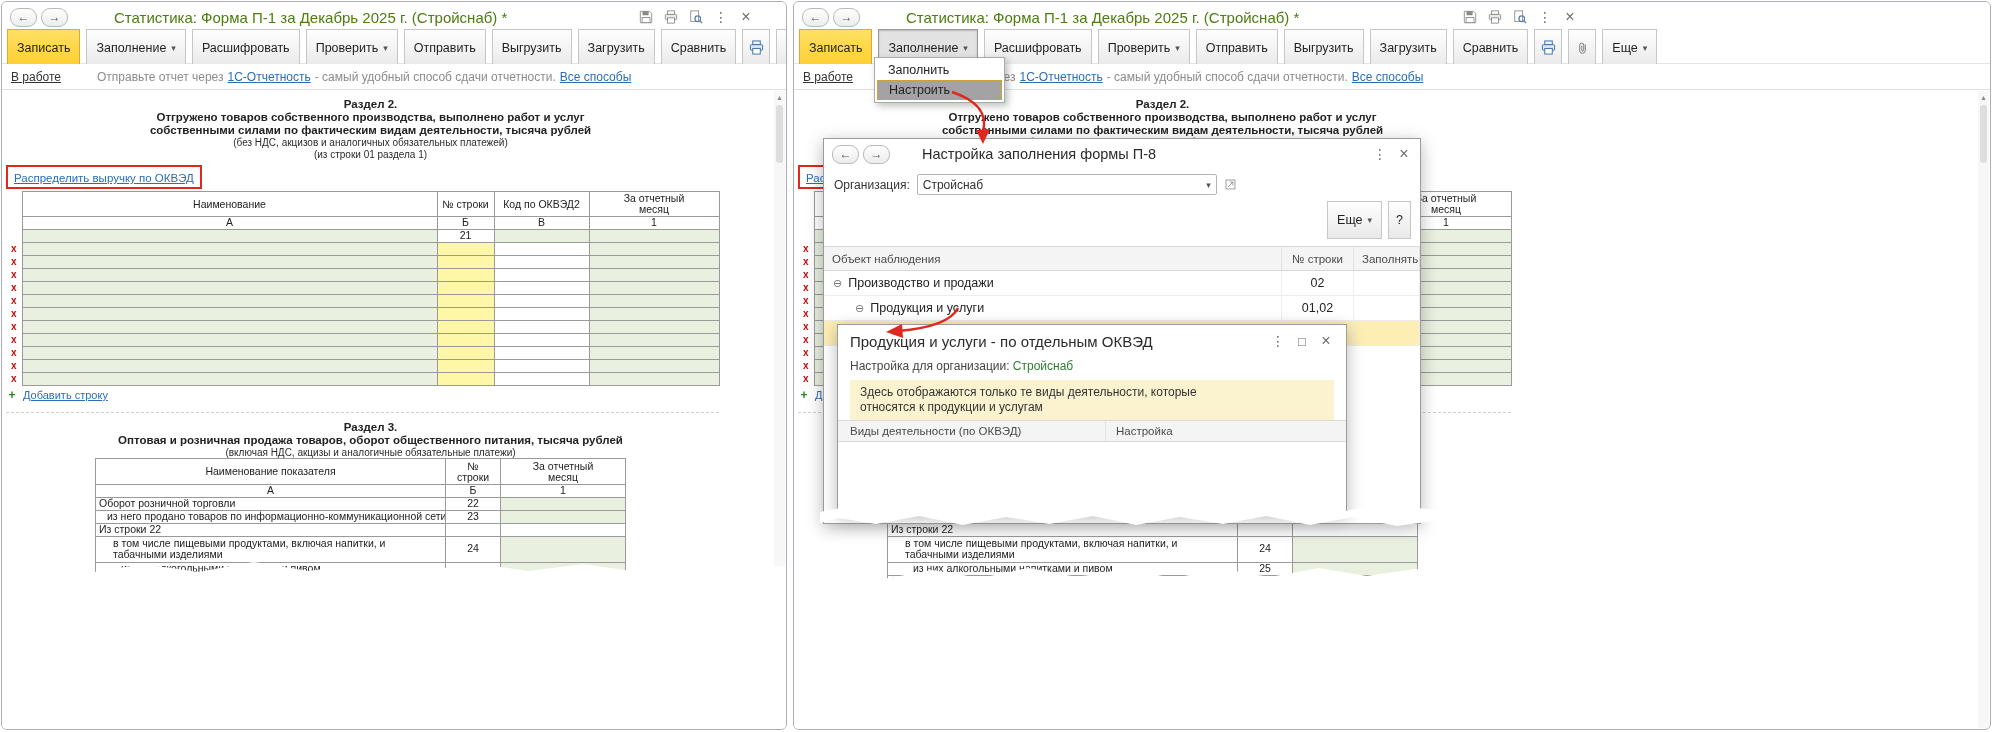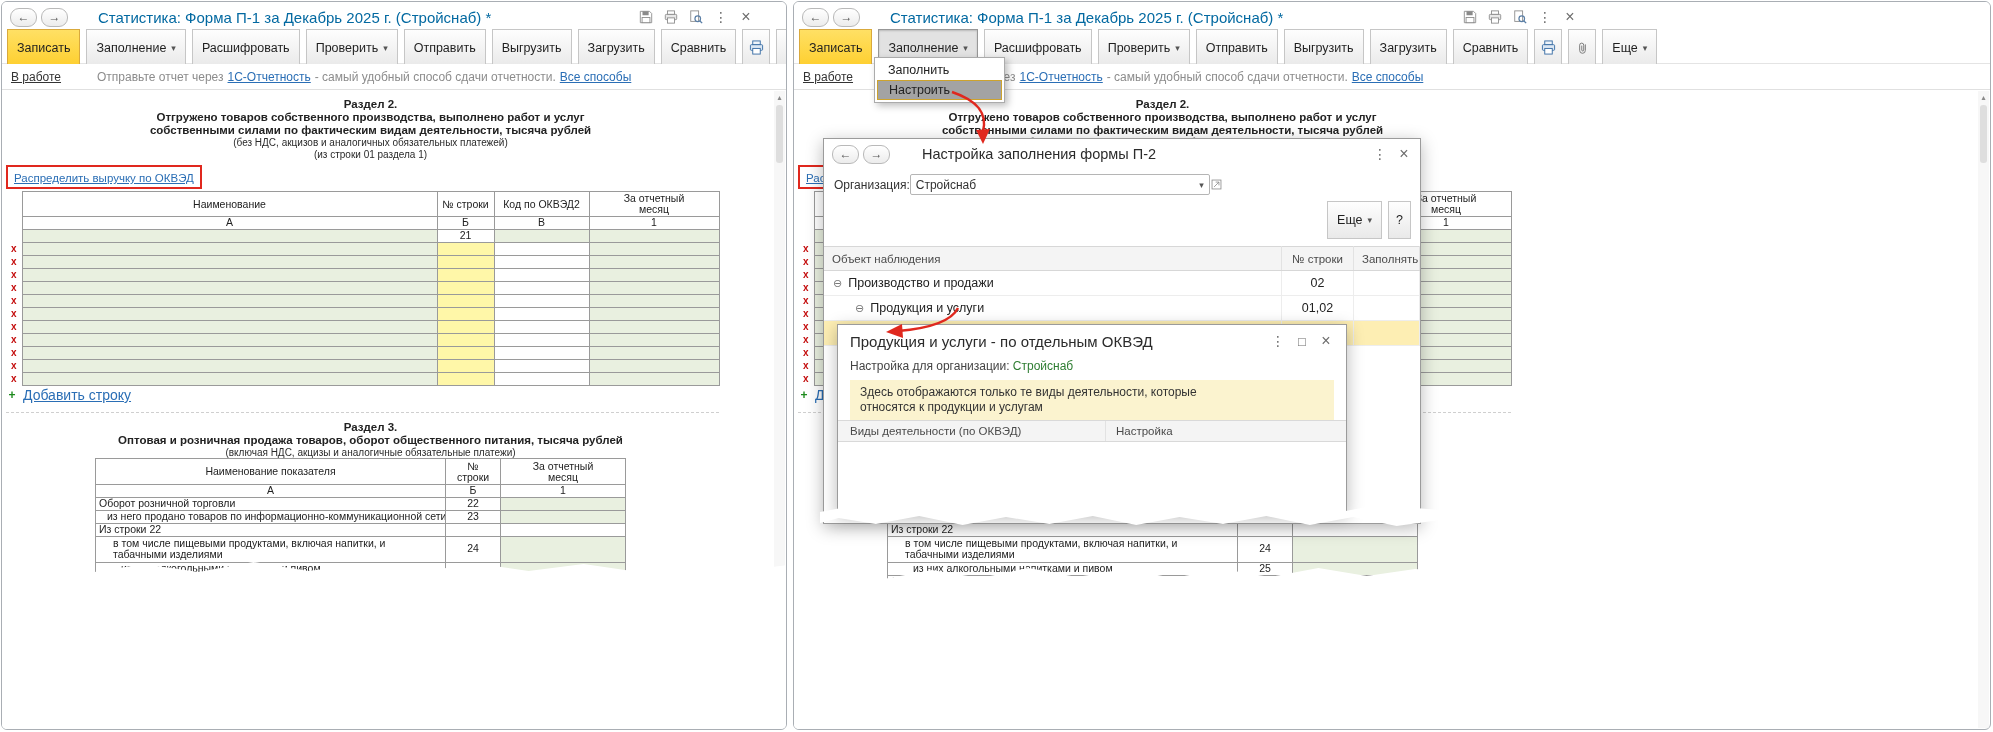--- a/index.html
+++ b/index.html
@@ -5,21 +5,21 @@
 *{box-sizing:border-box;margin:0;padding:0}
 html,body{background:#fff}
 body{font-family:"Liberation Sans","DejaVu Sans",sans-serif;color:#222}
 .stage{position:relative;width:1993px;height:732px;background:#fff;overflow:hidden}
 .win{position:absolute;top:1px;height:729px;background:#fff;border:1px solid #a9aeb4;border-radius:6px;overflow:hidden}
 #winL{left:1px;width:786px}
 #winR{left:793px;width:1198px}
 
 .titlebar{position:absolute;top:0;left:0;right:0;height:30px;display:flex;align-items:center;padding:0 8px;background:#fff}
 .navbtn{width:27px;height:19px;border:1px solid #b9b9b9;border-radius:9px;background:linear-gradient(#fff,#ececec);color:#555;font-size:12px;display:flex;align-items:center;justify-content:center;margin-right:4px;cursor:pointer;flex:0 0 auto}
-.wtitle{font-size:15px;color:#0369a1;margin-left:26px;white-space:nowrap}
+.wtitle{font-size:15px;color:#4d7c0f;margin-left:42px;white-space:nowrap}
 .wicons{position:absolute;top:7px;display:flex;gap:9px;align-items:center}
 #winL .wicons{left:636px}
 #winR .wicons{left:668px}
 .ic{width:16px;height:16px;display:flex;align-items:center;justify-content:center;font-size:13px;color:#6e6e6e;cursor:pointer}
 .ic.dots{font-size:14px}
 .ic.closex{font-size:16px}
 .toolbar{position:absolute;top:30px;left:0;right:0;height:32px;display:flex;align-items:center;gap:6px;padding:0 5px;background:#fff;border-bottom:1px solid #e4e4e4}
 .btn{height:38px;padding:0 9px;border:1px solid #c6c6c6;border-radius:0;background:linear-gradient(#fefefe,#e9e9e9);font-size:12.5px;font-family:inherit;color:#1f1f1f;display:flex;align-items:center;gap:5px;white-space:nowrap;cursor:pointer}
 .btn .dd{font-size:9px;color:#555}
 .btn.save{background:linear-gradient(#ffe064,#fecf2f);border-color:#d9a93c}
@@ -57,37 +57,37 @@
 td.g{background:#e9f0e0}
 td.y{background:#fff7a8}
 td.w{background:#fff}
 td.wrap{white-space:normal}
 td.ind1{padding-left:11px}
 td.ind2{padding-left:17px}
 td.ind3{padding-left:25px}
 .xdel{color:#c40d0d;font-size:10px;font-weight:bold;line-height:10px}
 .add-row{display:flex;align-items:center;height:15px;margin:2px 0 0 4px;gap:5px}
 .plus{width:12px;text-align:center;color:#1d8a1d;font-weight:bold;font-size:12px}
-.add-row .lnk{font-size:14px}
+.add-row .lnk{font-size:11px}
 .pbreak{border-top:1px dashed #cfcfcf;width:713px;margin:9px 0 8px 4px}
 
 .scroll{position:absolute;top:89px;right:1px;bottom:1px;width:11px;background:#f7f7f7}
 .scroll .up{height:13px;display:flex;align-items:center;justify-content:center;font-size:8px;color:#8a8a8a;cursor:pointer}
 .scroll .thumb{margin:1px 2px 0;height:58px;background:#dedede;border-radius:3px;cursor:pointer}
 
 .menu{position:absolute;left:80px;top:55px;width:131px;background:#fff;border:1px solid #ababab;box-shadow:3px 3px 7px rgba(0,0,0,.25);z-index:15;padding:2px}
 .menu-item{height:20px;display:flex;align-items:center;padding:0 11px;font-size:12.5px;cursor:pointer}
 .menu-item.hl{background:#a3a3a3;border:1px solid #cda32d}
 .modal{position:absolute;background:#fff;border:1px solid #9b9b9b;box-shadow:0 4px 16px rgba(0,0,0,.28)}
 #modal1{left:29px;top:136px;width:598px;height:386px;z-index:10}
 #modal2{left:43px;top:322px;width:510px;height:190px;z-index:20}
 .m-titlebar{height:30px;display:flex;align-items:center;padding:0 8px}
 .m-title{font-size:14.5px;color:#2b2b2b;margin-left:28px;white-space:nowrap}
 .m-icons{margin-left:auto;display:flex;gap:8px;align-items:center}
-.m1-org{display:flex;align-items:center;padding:5px 10px 4px;font-size:12px;color:#333;}
+.m1-org{display:flex;align-items:center;padding:5px 10px 4px;font-size:12px;color:#333;gap:7px}
 .combo{width:300px;height:21px;border:1px solid #b5b5b5;border-radius:2px;display:flex;align-items:center;padding:0 5px;font-size:12px;background:#fff;cursor:pointer}
 .combo .dd{margin-left:auto;font-size:9px;color:#555}
 .combo-open{display:flex;align-items:center;cursor:pointer}
 .m1-actions{display:flex;justify-content:flex-end;gap:6px;padding:2px 9px 7px}
 .mgrid{width:100%;border-collapse:collapse;table-layout:fixed}
 .mgrid th{background:#f4f4f4;border-top:1px solid #d7d7d7;border-bottom:1px solid #d7d7d7;border-right:1px solid #e2e2e2;font-weight:normal;color:#4a4a4a;font-size:11.5px;height:24px;text-align:left;padding:0 8px}
 .mgrid th.c{text-align:center}
 .mgrid td{height:25px;border-bottom:1px solid #ededed;border-right:1px solid #ededed;font-size:12.5px;color:#222;overflow:hidden;white-space:nowrap}
 .mgrid td.c{text-align:center}
 .mgrid td.lvl0{padding-left:9px}
@@ -646,21 +646,21 @@
 
     <svg class="arrow-svg" id="arrow1" data-name="annotation-arrow" width="60" height="58" viewBox="0 0 60 58">
       <path d="M8,4 C32,12 44,24 39,44" fill="none" stroke="#e0281e" stroke-width="2.5"></path>
       <polygon points="32,42 46,41 39,56" fill="#e0281e"></polygon>
     </svg>
 
     <div class="modal" id="modal1" data-name="fill-settings-window">
       <div class="m-titlebar" data-name="modal-titlebar">
         <div class="navbtn" data-name="back-button">←</div>
         <div class="navbtn" data-name="forward-button">→</div>
-        <div class="m-title" data-name="modal-title">Настройка заполнения формы П-2</div>
+        <div class="m-title" data-name="modal-title">Настройка заполнения формы П-8</div>
         <div class="m-icons">
           <span class="ic dots" data-name="more-menu-icon">⋮</span>
           <span class="ic closex" data-name="close-icon">×</span>
         </div>
       </div>
       <div class="m1-org" data-name="organization-row">
         <span data-name="organization-label">Организация:</span>
         <div class="combo" data-name="organization-combobox">
           <span data-name="organization-value">Стройснаб</span>
           <span class="dd" data-name="chevron-down-icon">▾</span>

